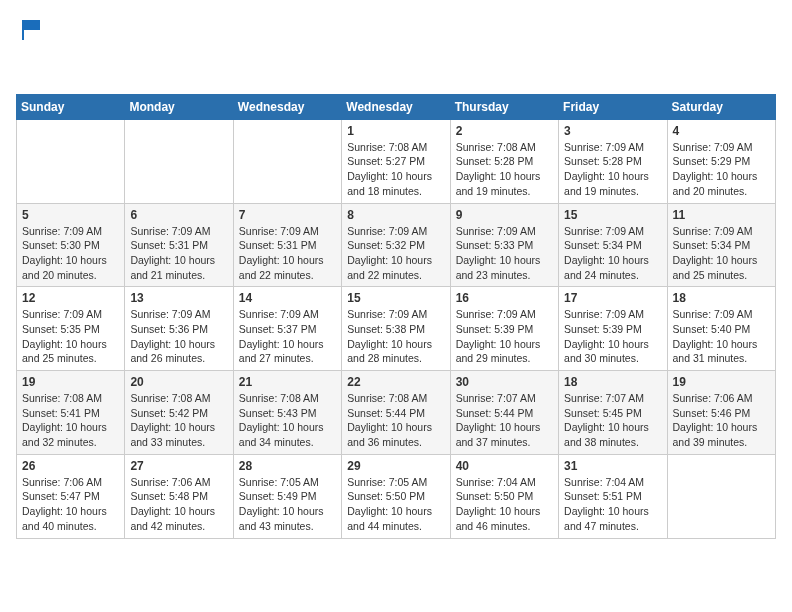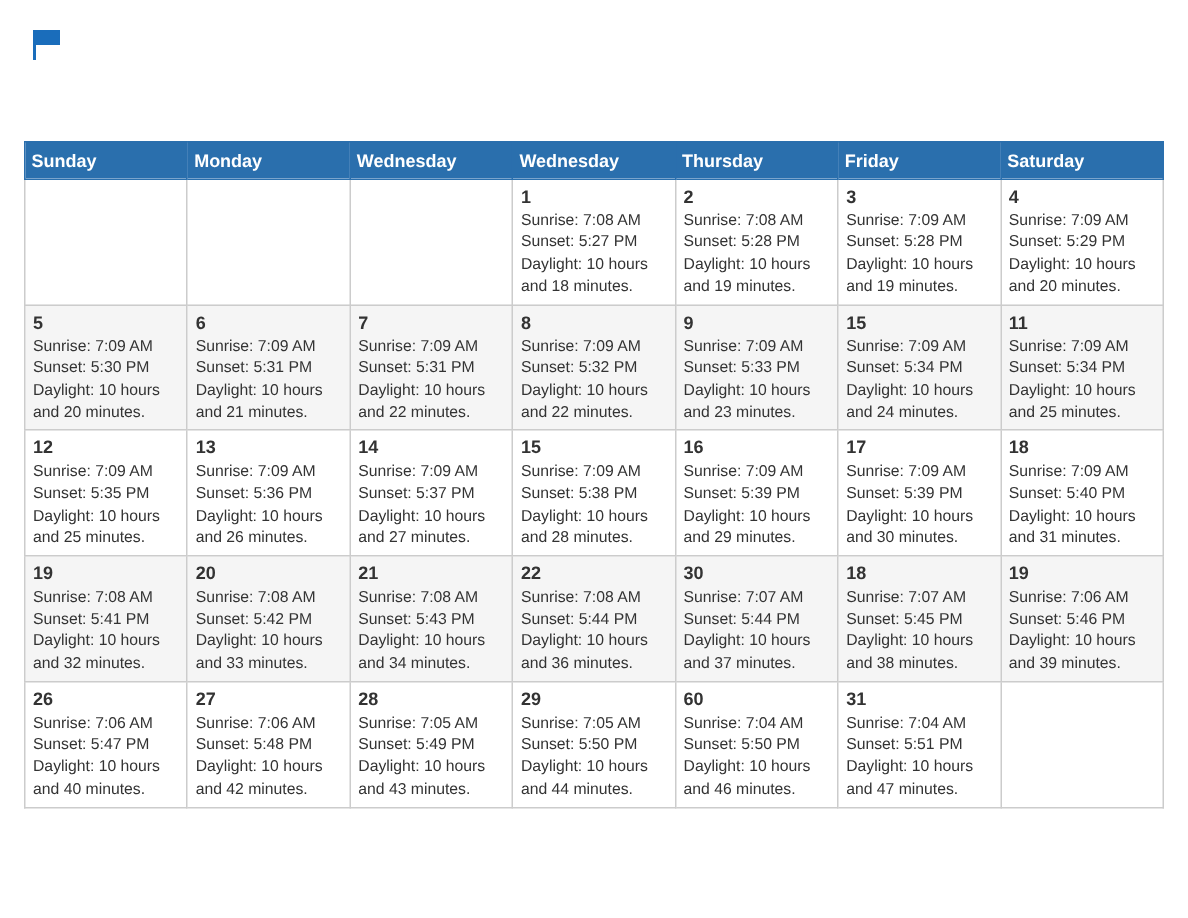--- a/index.html
+++ b/index.html
@@ -247,21 +247,21 @@
         </td>
         <td>
           <span class="day-num">28</span>
           <div class="day-info">Sunrise: 7:05 AM<br>Sunset: 5:49 PM<br>Daylight: 10 hours and 43 minutes.</div>
         </td>
         <td>
           <span class="day-num">29</span>
           <div class="day-info">Sunrise: 7:05 AM<br>Sunset: 5:50 PM<br>Daylight: 10 hours and 44 minutes.</div>
         </td>
         <td>
-          <span class="day-num">60</span>
+          <span class="day-num">40</span>
           <div class="day-info">Sunrise: 7:04 AM<br>Sunset: 5:50 PM<br>Daylight: 10 hours and 46 minutes.</div>
         </td>
         <td>
           <span class="day-num">31</span>
           <div class="day-info">Sunrise: 7:04 AM<br>Sunset: 5:51 PM<br>Daylight: 10 hours and 47 minutes.</div>
         </td>
         <td class="empty-cell" style="background: rgb(255, 255, 255);"></td>
       </tr>
     </tbody>
 </table>

